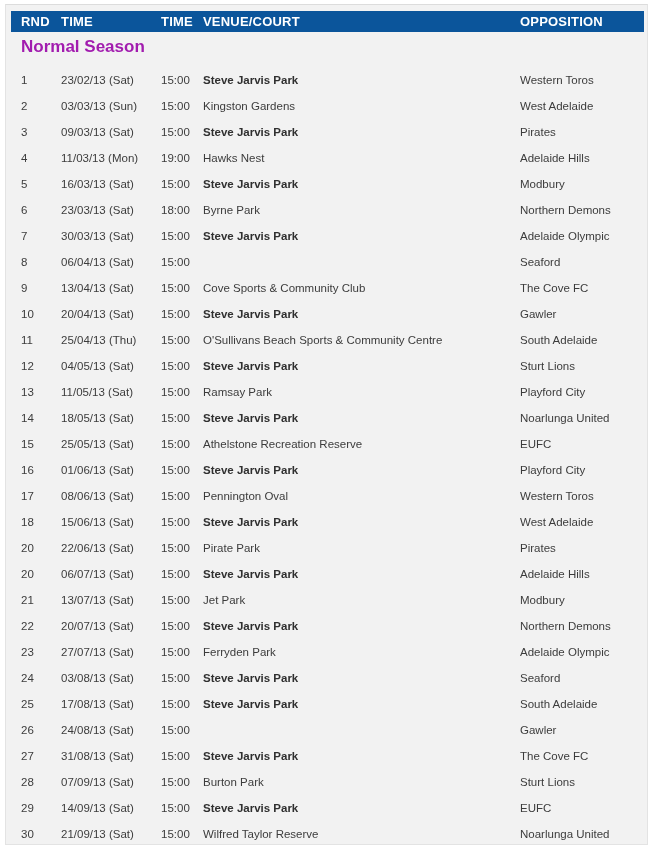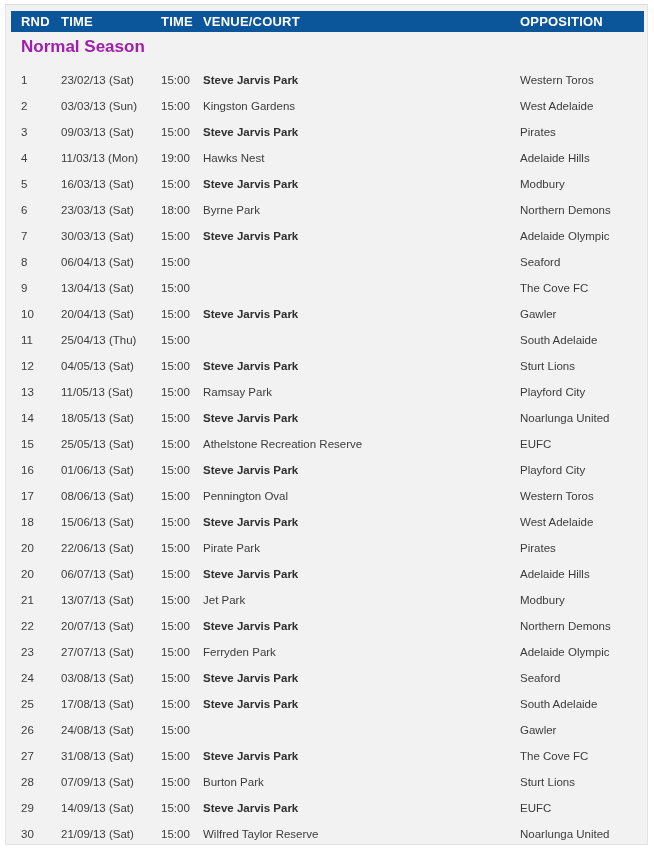--- a/index.html
+++ b/index.html
@@ -165,33 +165,35 @@
       <div class="fx-row">
         <span class="cell-rnd">8</span>
         <span class="cell-date">06/04/13 (Sat)</span>
         <span class="cell-time">15:00</span>
         <span class="cell-opp">Seaford</span>
       </div>
       <div class="fx-row">
         <span class="cell-rnd">9</span>
         <span class="cell-date">13/04/13 (Sat)</span>
         <span class="cell-time">15:00</span>
+        <span class="cell-ven">Cove Sports &amp; Community Club</span>
         <span class="cell-opp">The Cove FC</span>
       </div>
       <div class="fx-row">
         <span class="cell-rnd">10</span>
         <span class="cell-date">20/04/13 (Sat)</span>
         <span class="cell-time">15:00</span>
         <span class="cell-ven home">Steve Jarvis Park</span>
         <span class="cell-opp">Gawler</span>
       </div>
       <div class="fx-row">
         <span class="cell-rnd">11</span>
         <span class="cell-date">25/04/13 (Thu)</span>
         <span class="cell-time">15:00</span>
+        <span class="cell-ven">O'Sullivans Beach Sports &amp; Community Centre</span>
         <span class="cell-opp">South Adelaide</span>
       </div>
       <div class="fx-row">
         <span class="cell-rnd">12</span>
         <span class="cell-date">04/05/13 (Sat)</span>
         <span class="cell-time">15:00</span>
         <span class="cell-ven home">Steve Jarvis Park</span>
         <span class="cell-opp">Sturt Lions</span>
       </div>
       <div class="fx-row">

